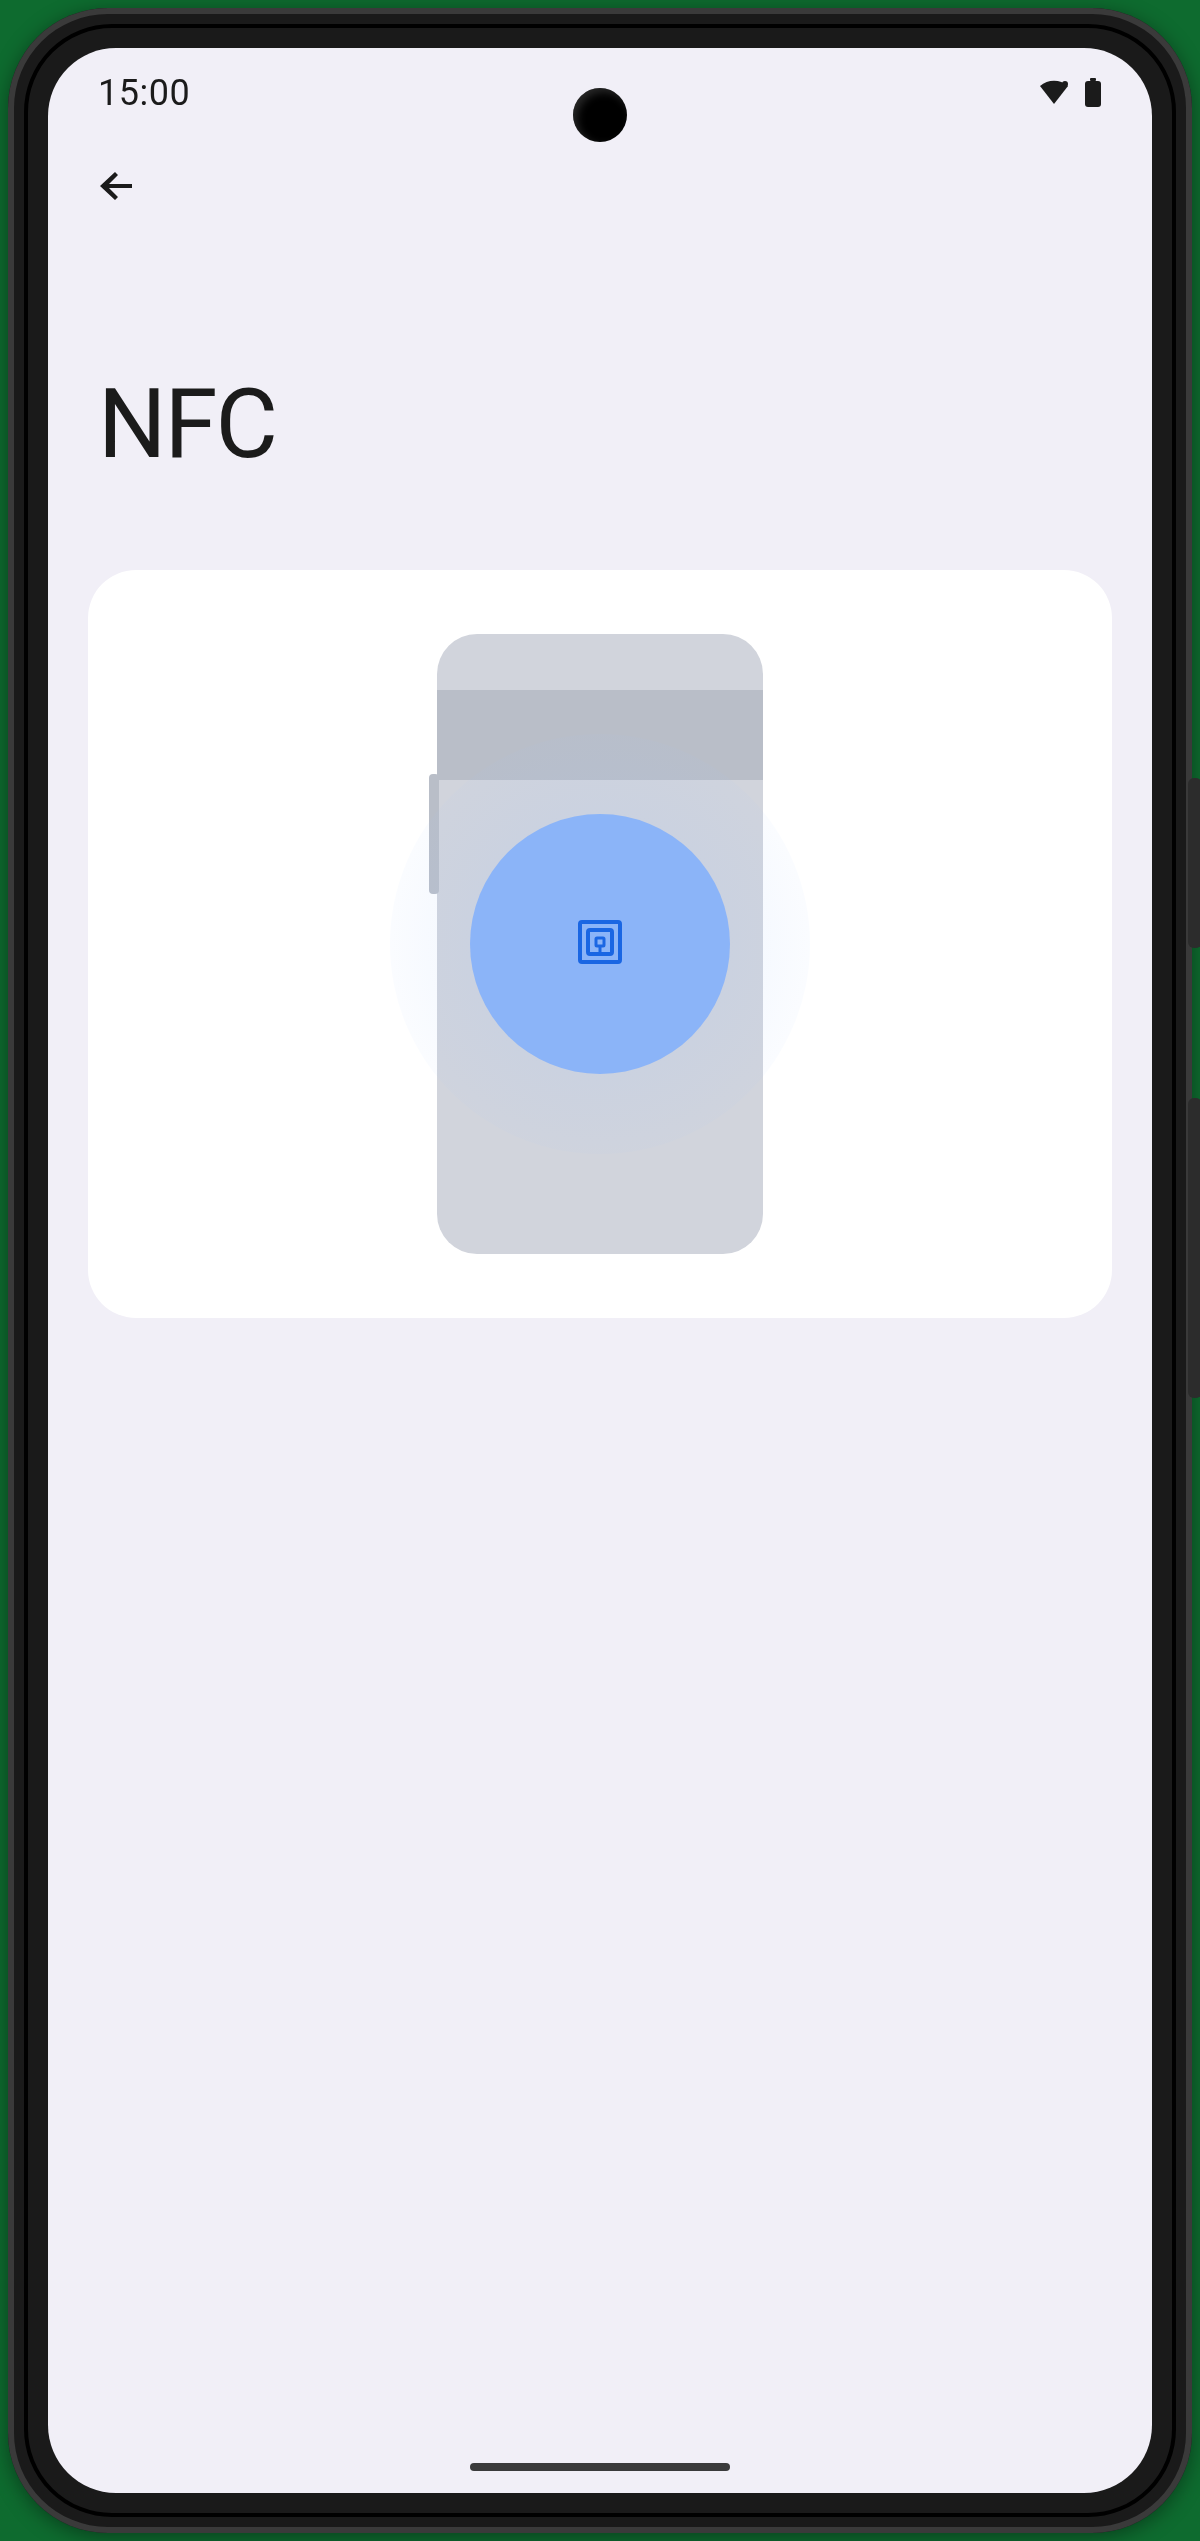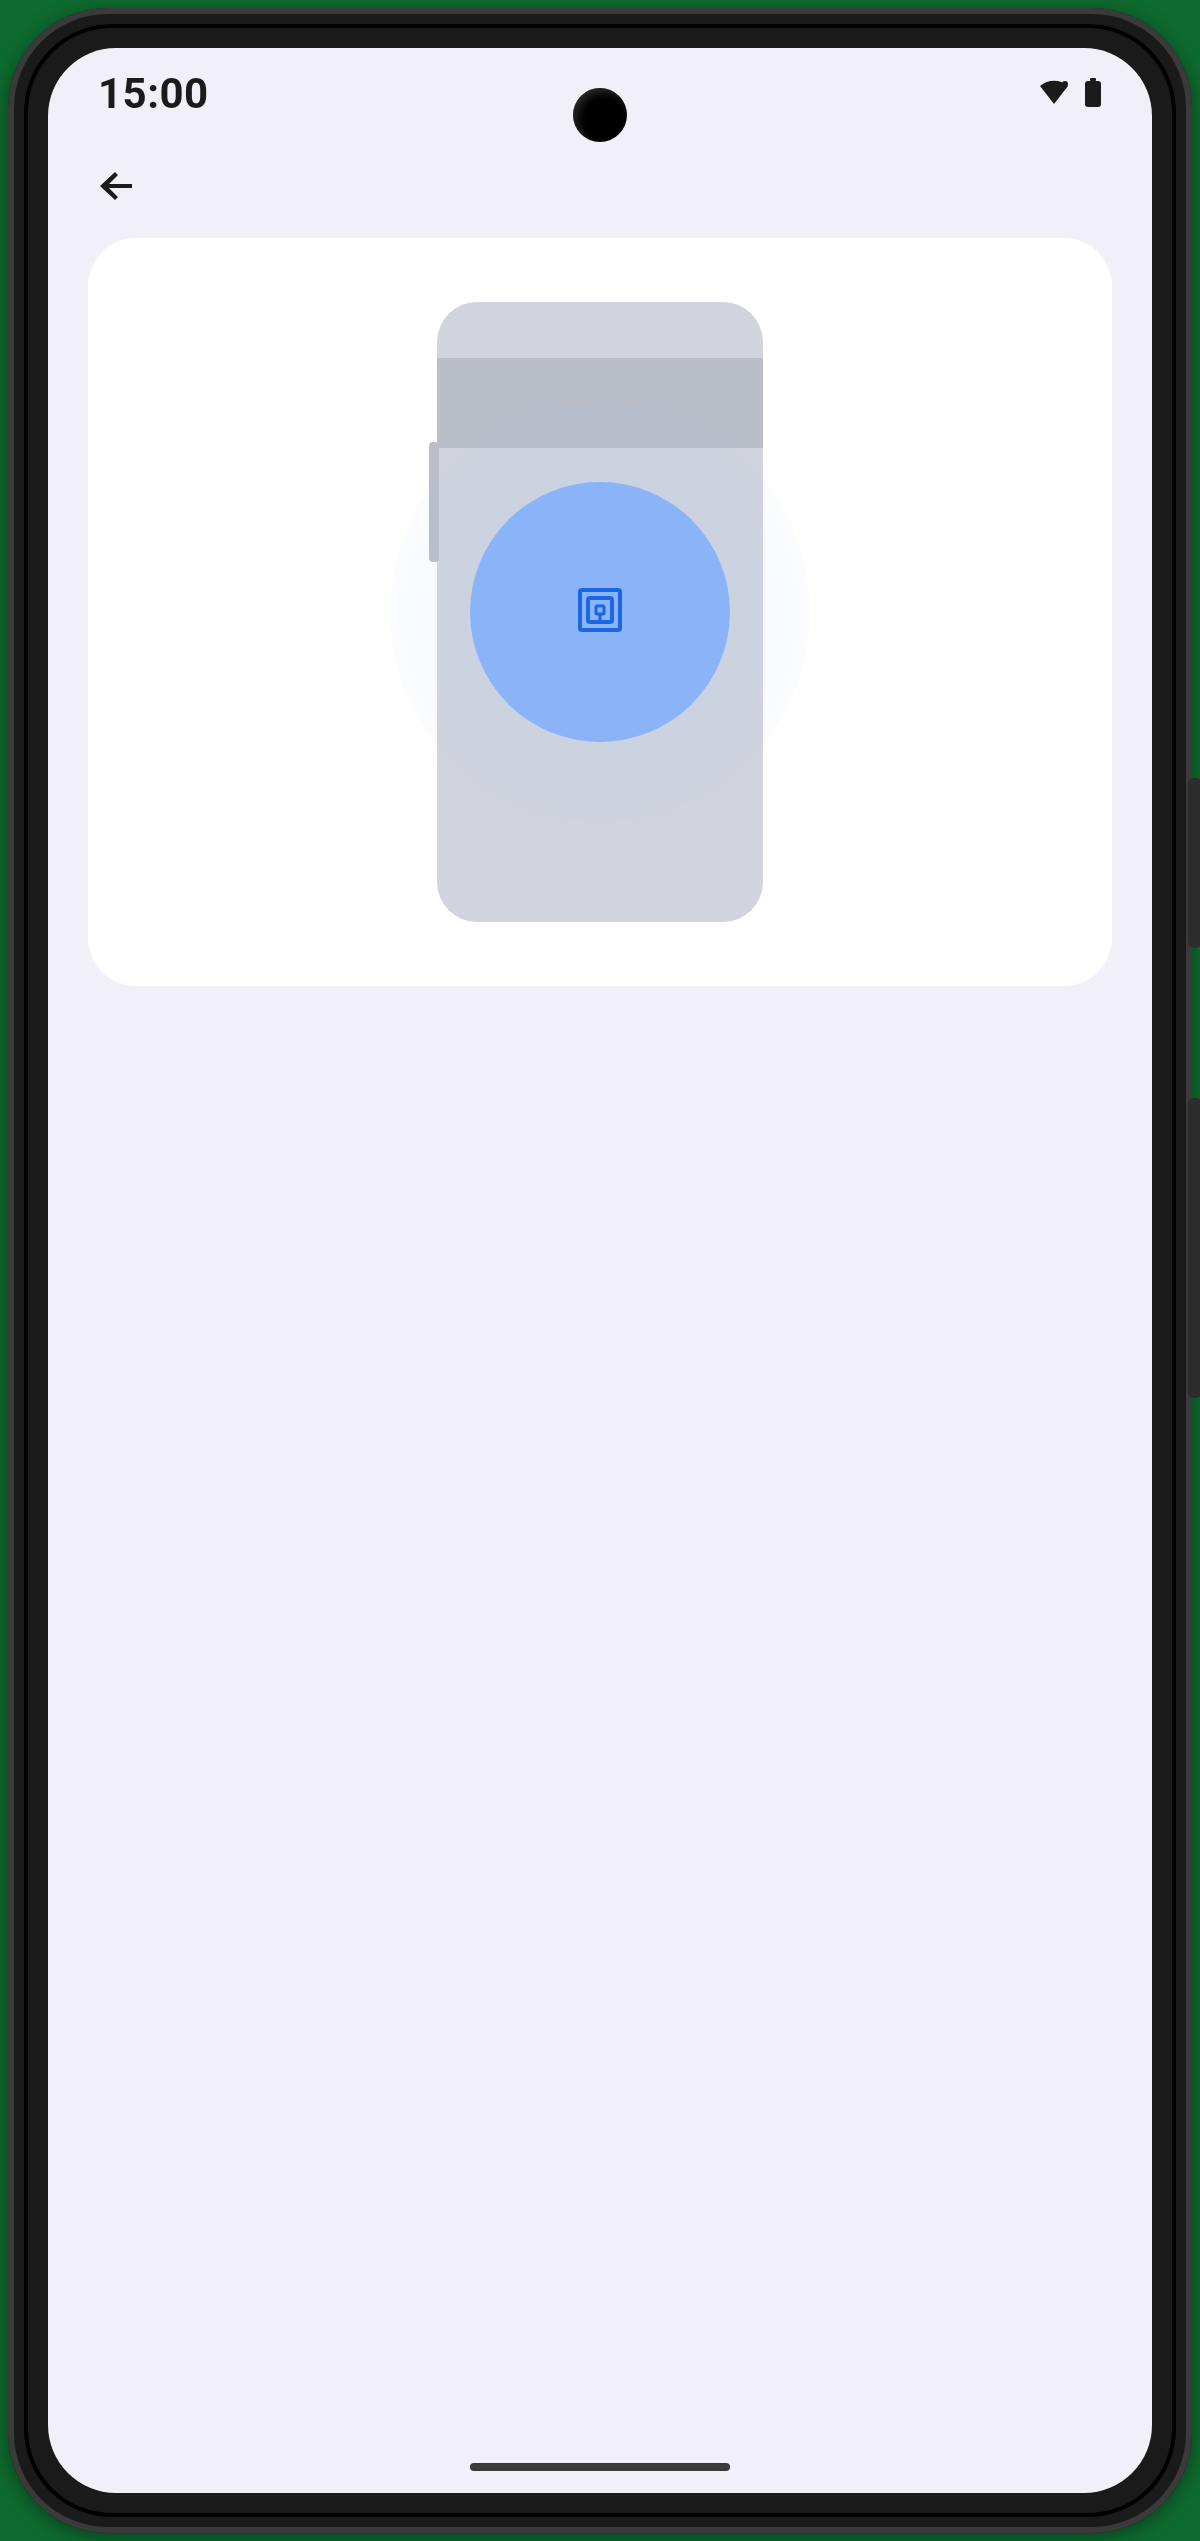--- a/index.html
+++ b/index.html
@@ -57,21 +57,21 @@
 
   
   .status-bar {
     height: 90px;
     display: flex;
     align-items: center;
     justify-content: space-between;
     padding: 0 50px;
     color: #1b1b1b;
   }
-  .status-time { font-size: 42px; font-weight: 700; letter-spacing: 0.5px; }
+  .status-time { font-size: 36px; font-weight: 400; letter-spacing: 0.5px; }
   .status-icons { display: flex; align-items: center; gap: 14px; }
   .status-icons svg { display: block; }
 
   
   .camera {
     position: absolute;
     top: 40px;
     left: 50%;
     transform: translateX(-50%);
     width: 54px;
@@ -219,20 +219,21 @@
     <div class="toolbar">
       <div class="back-btn">
         <span>
           <svg width="48" height="48" viewBox="0 0 48 48">
             <path d="M38 22 H15 L24 13 L21 10 L6 24 L21 38 L24 35 L15 26 H38 Z" fill="#1b1b1b"></path>
           </svg>
         </span>
       </div>
     </div>
 
+    <h1 class="page-title">NFC</h1>
 
     <div class="illus-card">
       <div class="illus-phone">
         <div class="illus-phone-header"></div>
         <div class="illus-phone-side"></div>
         <div class="pulse outer"></div>
         <div class="pulse inner"></div>
         <span class="nfc-icon">
           <svg width="48" height="48" viewBox="0 0 48 48">
             <rect x="4" y="4" width="40" height="40" rx="2" fill="none" stroke="#1a66e3" stroke-width="4"></rect>

